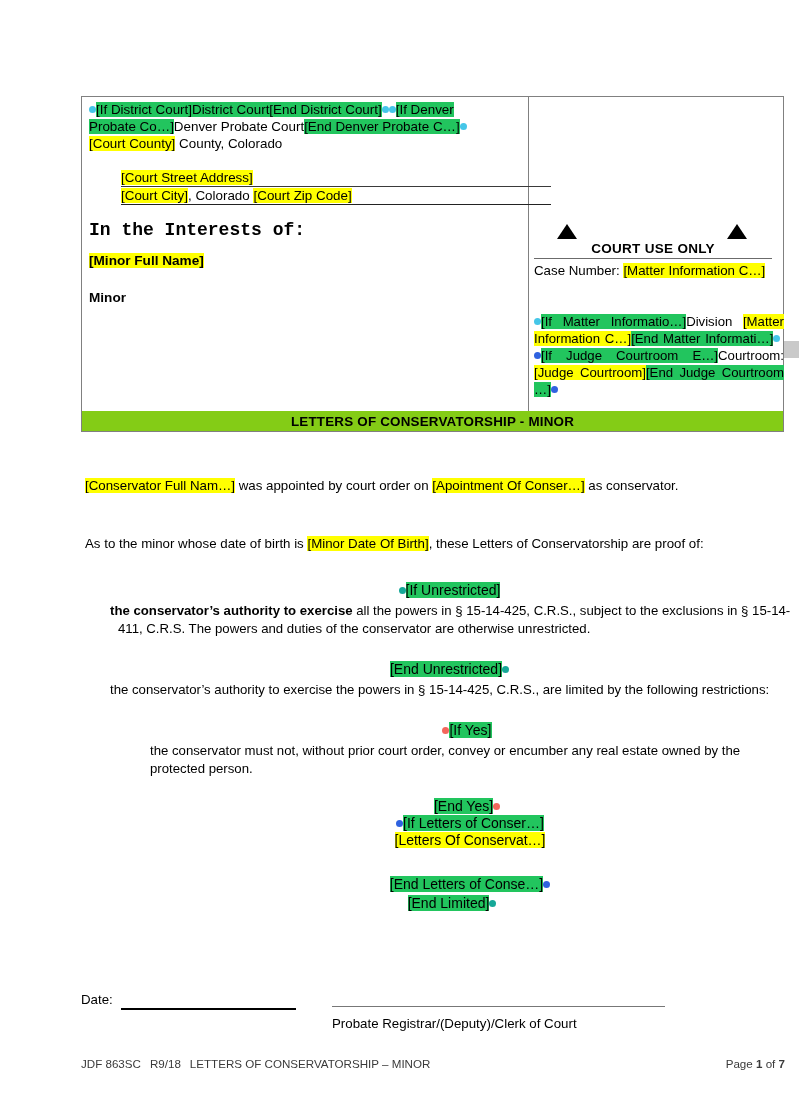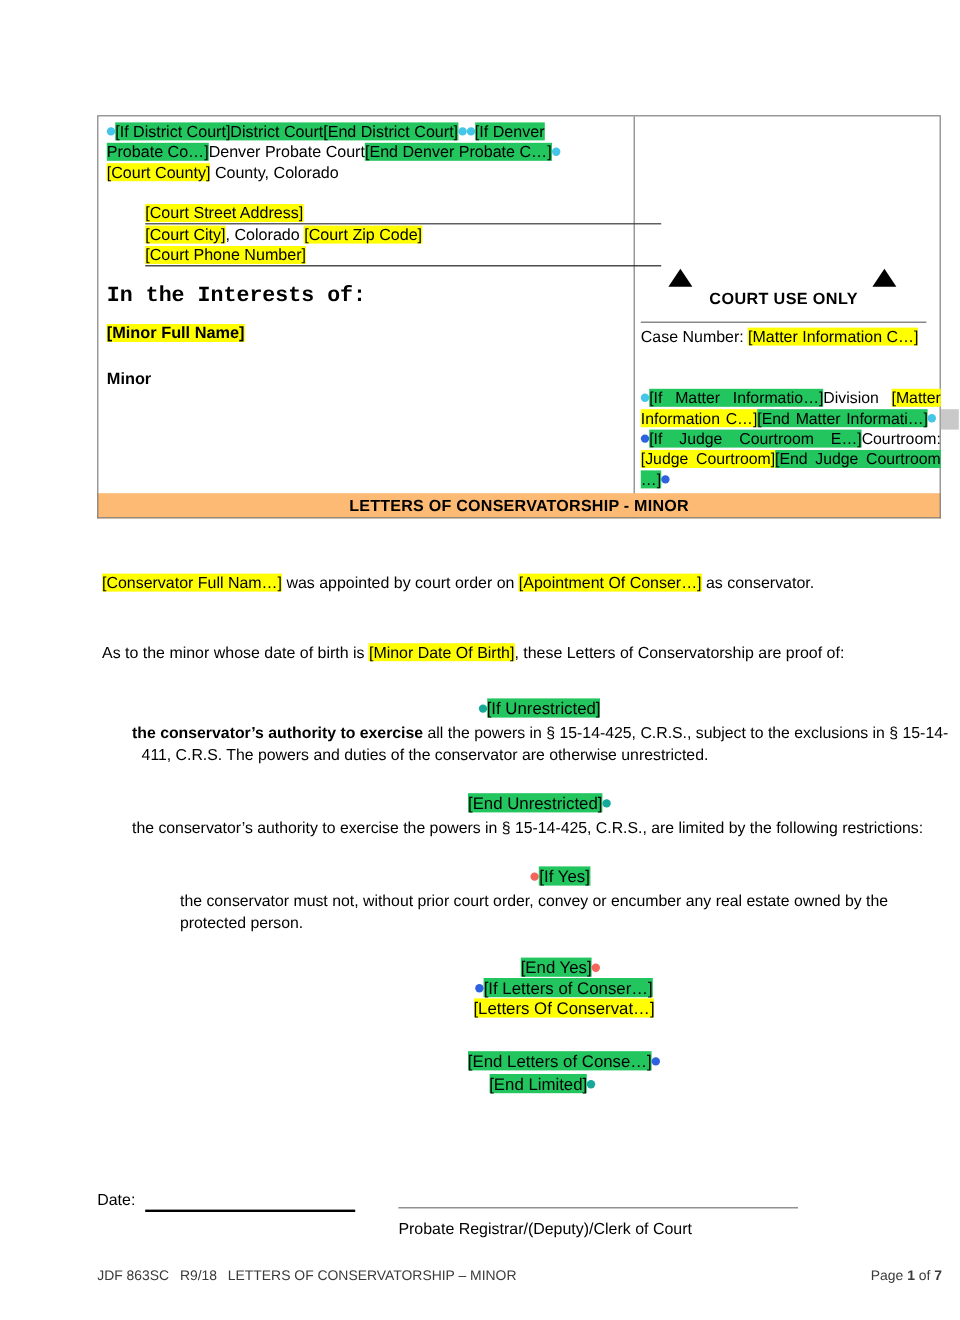--- a/index.html
+++ b/index.html
@@ -124,21 +124,21 @@
     top: 7px;
   }
   .tri.left { left: 23px; }
   .tri.right { left: 193px; }
   .court-use {
     text-align: center;
     font-size: 13.5px;
     font-weight: bold;
     letter-spacing: 0.3px;
     margin-top: -6px;
-    padding-bottom: 12px;
+    padding-bottom: 2px;
     border-bottom: 1px solid #6b6b6b;
     width: 238px;
   }
   .case-number {
     font-size: 13.3px;
     line-height: 18px;
     margin-top: 3px;
   }
   .div-block {
     margin-top: 33px;
@@ -165,21 +165,21 @@
     left: 81px;
     top: 411px;
     width: 703px;
     height: 21px;
     border: 1px solid #808080;
     border-top: none;
     box-sizing: border-box;
     display: flex;
     align-items: center;
     justify-content: center;
-    background: #fdba74;
+    background: #84cc16;
   }
   .title-bar span {
     font-size: 13.4px;
     font-weight: bold;
     letter-spacing: 0.2px;
   }
 
   
   .body-area {
     position: absolute;
@@ -300,23 +300,20 @@
         </div>
 
         <div class="addr-block">
           <div class="addr-line">
             <span class="hl">[Court Street Address]</span>
           </div>
           <div class="rule"></div>
           <div class="addr-line">
             <span class="hl">[Court City]</span><span>, Colorado </span><span class="hl">[Court Zip Code]</span>
           </div>
-          <div class="addr-line">
-            <span class="hl">[Court Phone Number]</span>
-          </div>
           <div class="rule thick"></div>
         </div>
 
         <div class="interests">In the Interests of:</div>
 
         <div><span class="minor-name hl">[Minor Full Name]</span></div>
 
         <div class="minor-word">Minor</div>
       </div>
 

